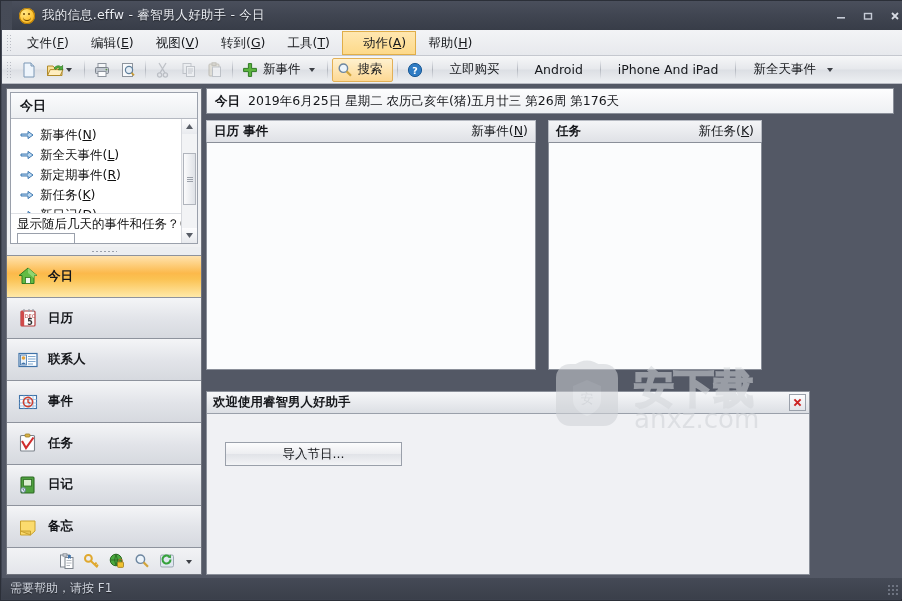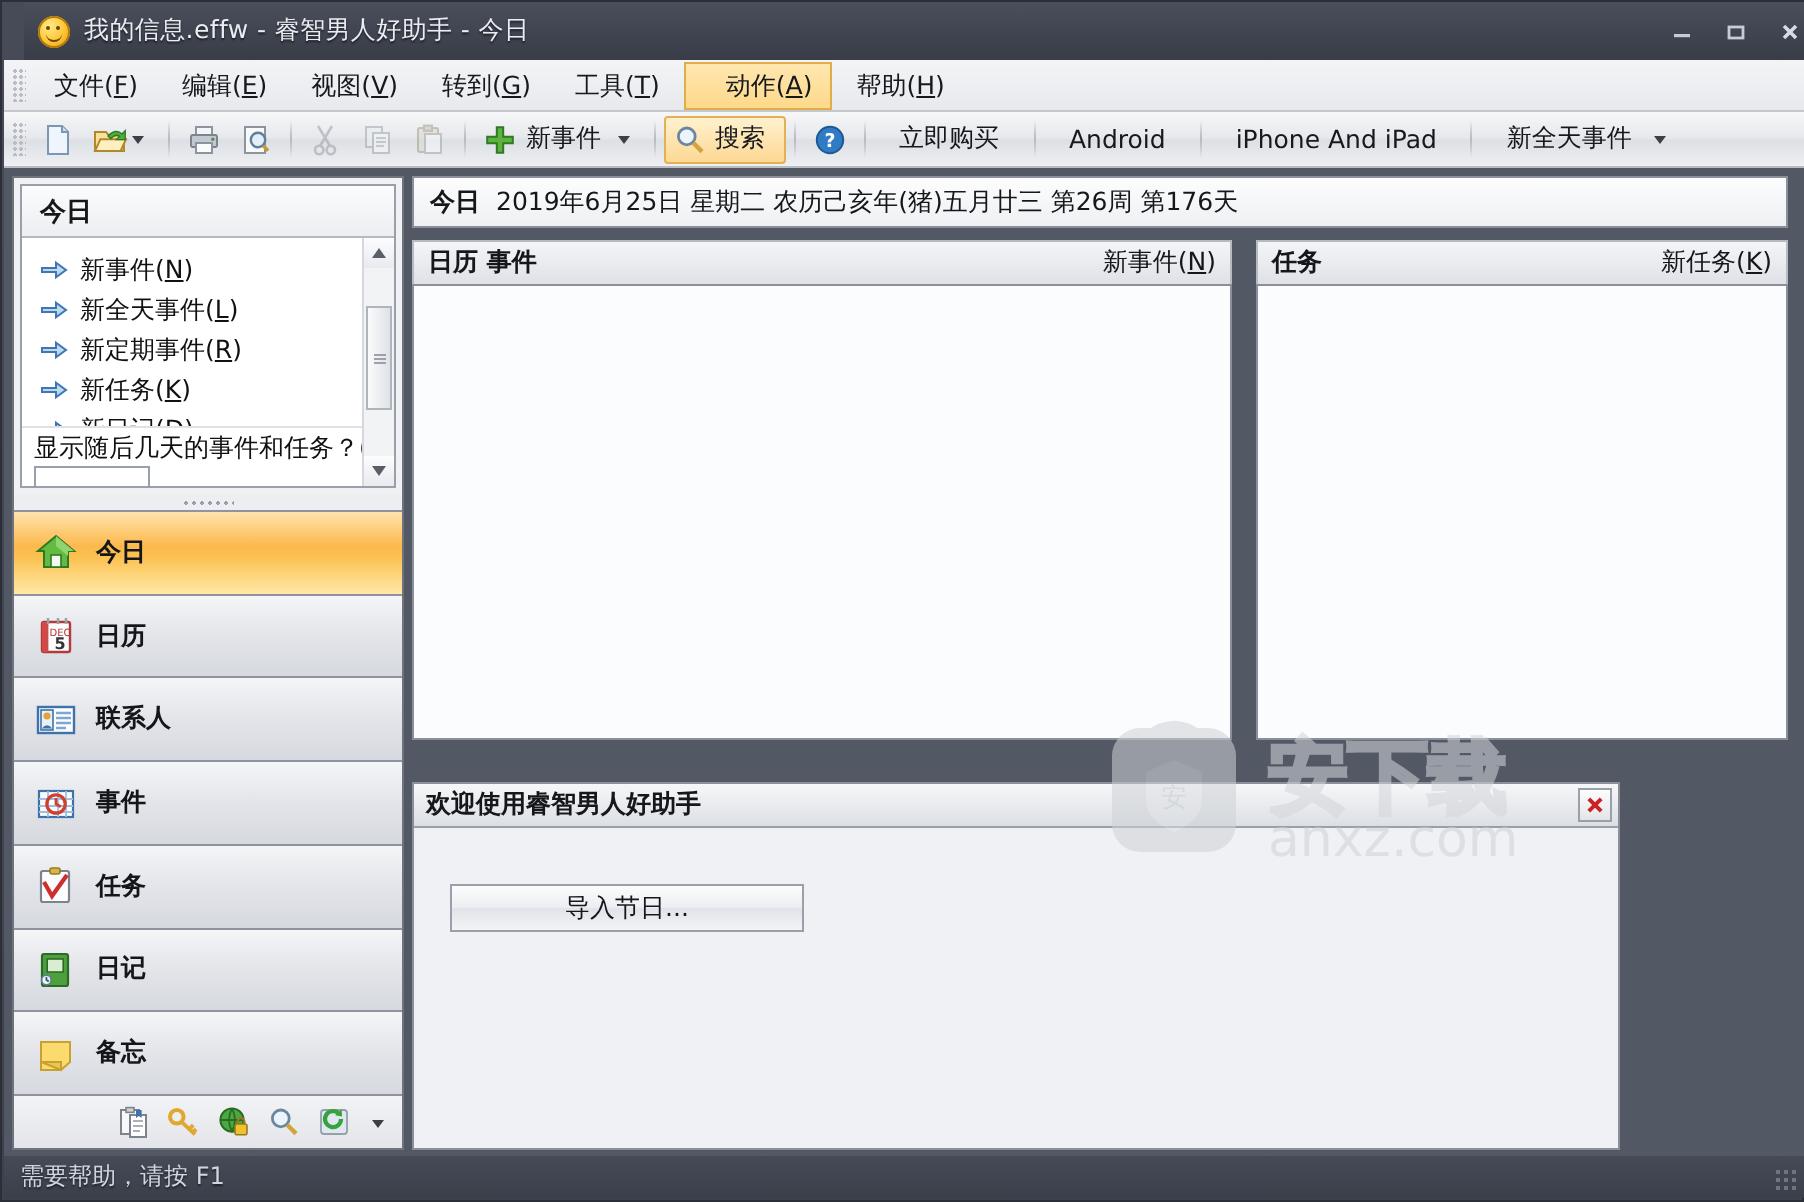--- a/index.html
+++ b/index.html
@@ -200,21 +200,21 @@
     left:204px;width:688px;
   }
   .date-bar{
     height:26px;border:1px solid #8a8f99;box-sizing:border-box;
     background:linear-gradient(to bottom,#fdfdfe 0%,#eef0f3 100%);
     display:flex;align-items:center;padding-left:8px;
   }
   .date-today{font-weight:bold;font-size:12.5px;color:#15171b;margin-right:8px;}
   .date-rest{font-size:12.5px;color:#15171b;}
 
-  .panels{position:absolute;left:0;top:32px;width:688px;height:250px;display:flex;}
+  .panels{position:absolute;left:0;top:32px;width:556px;height:250px;display:flex;}
   .panel{display:flex;flex-direction:column;}
   .panel.left{width:410px;margin-right:12px;}
   .panel.right{width:266px;}
   .panel-head{
     height:22px;flex:0 0 auto;display:flex;align-items:center;
     background:linear-gradient(to bottom,#f4f5f7 0%,#dfe1e6 100%);
     border:1px solid #b6bac2;border-bottom:none;box-sizing:border-box;
     padding:0 7px;font-size:12.5px;color:#15171b;font-weight:bold;
   }
   .ph-spacer{flex:1 1 auto;}

